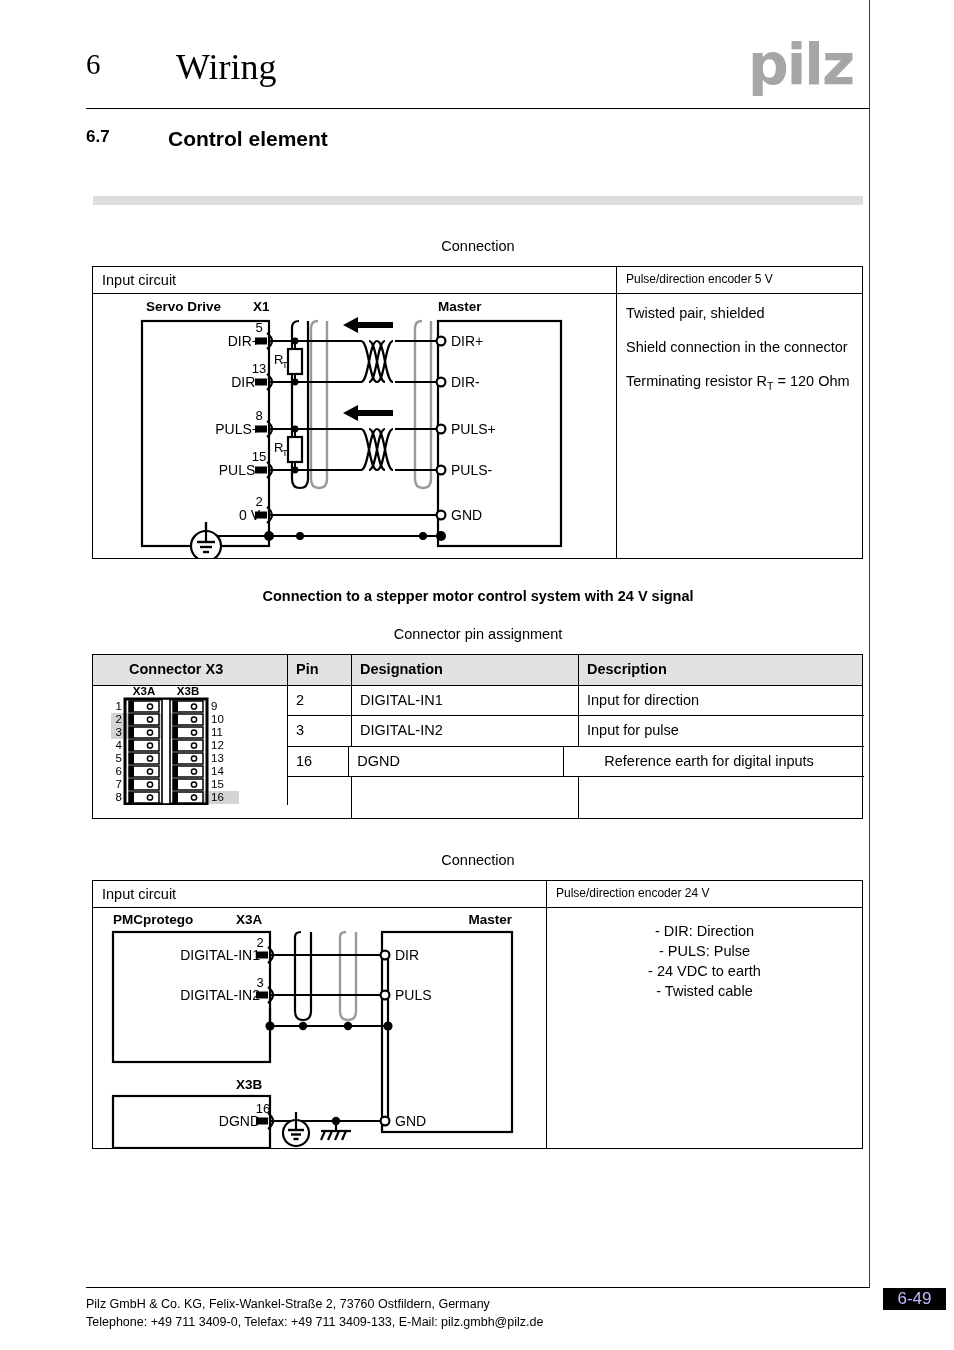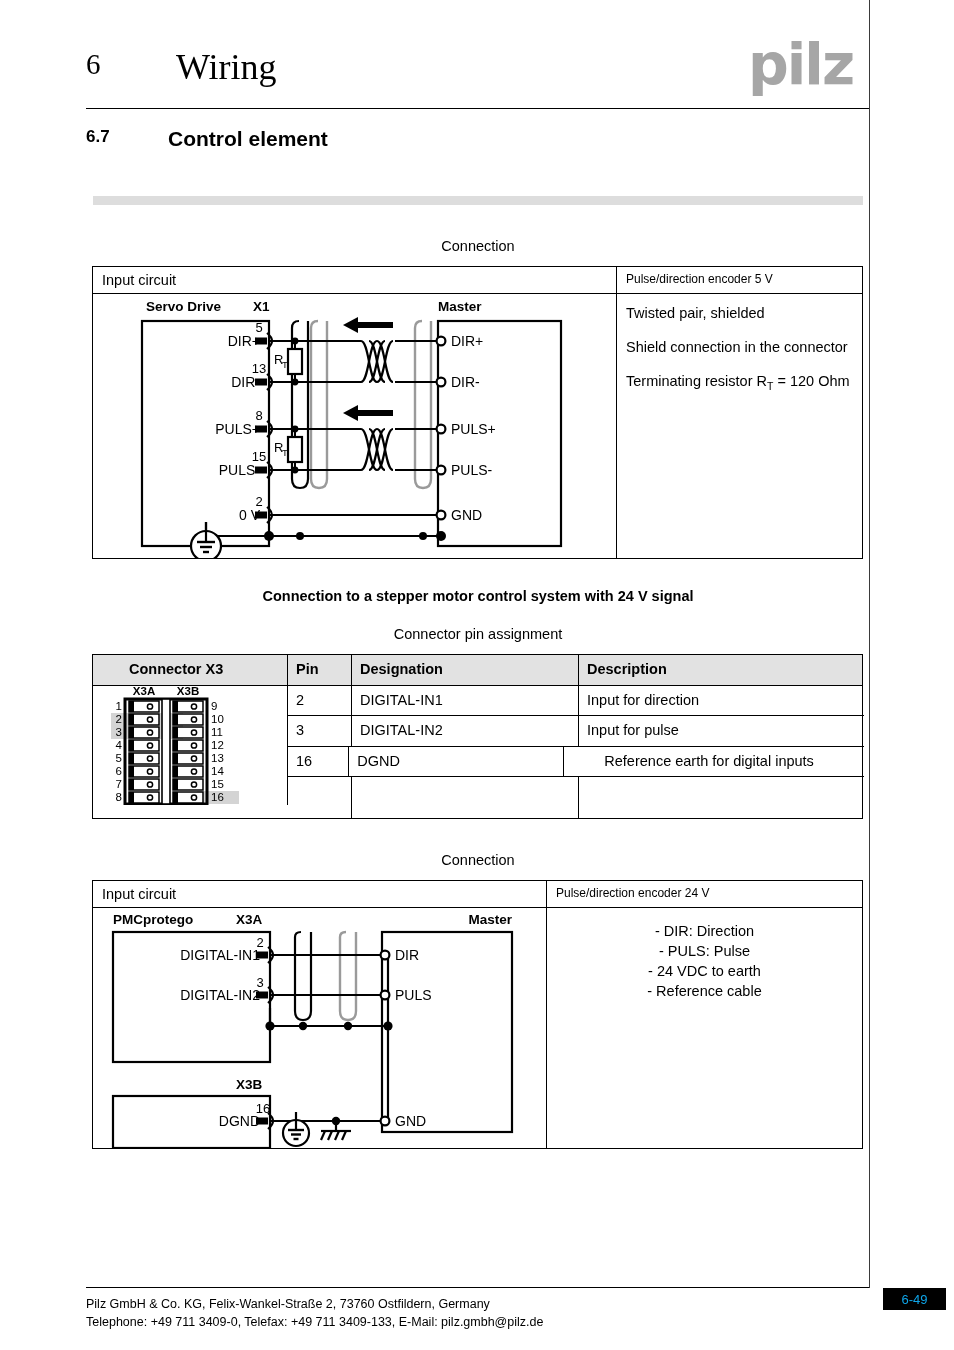--- a/index.html
+++ b/index.html
@@ -98,22 +98,22 @@
   
   .foot-rule {
     position:absolute; left:86px; top:1287px; width:783px; height:1px; background:#000;
   }
   .foot-txt {
     position:absolute; left:86px; top:1295px;
     font-size:12.5px; line-height:1.45;
   }
   .pagebox {
     position:absolute; left:883px; top:1288px; width:63px; height:22px;
-    background:#000; color:#0ea5e9;
-    font-size:13px;
+    background:#000; color:#c4b5fd;
+    font-size:17px;
     display:flex; align-items:center; justify-content:center;
   }
 
   svg { display:block; }
   .nt { font-family:"Liberation Sans", sans-serif; }
 </style>
 </head>
 <body>
 
 <div class="page-rule-v"></div>
@@ -514,21 +514,21 @@
         <text class="nt" x="302" y="52" font-size="14">DIR</text>
         <text class="nt" x="302" y="92" font-size="14">PULS</text>
         <text class="nt" x="302" y="218" font-size="14">GND</text>
       </svg>
     </div>
     <div class="br" style="width:316px; height:240px;">
       <ul>
         <li>- DIR: Direction</li>
         <li>- PULS: Pulse</li>
         <li>- 24 VDC to earth</li>
-        <li>- Reference cable</li>
+        <li>- Twisted cable</li>
       </ul>
     </div>
   </div>
 </div>
 
 <div class="foot-rule"></div>
 <div class="foot-txt">
   <div>Pilz GmbH &amp; Co. KG, Felix-Wankel-Straße 2, 73760 Ostfildern, Germany</div>
   <div>Telephone: +49 711 3409-0, Telefax: +49 711 3409-133, E-Mail: pilz.gmbh@pilz.de</div>
 </div>

